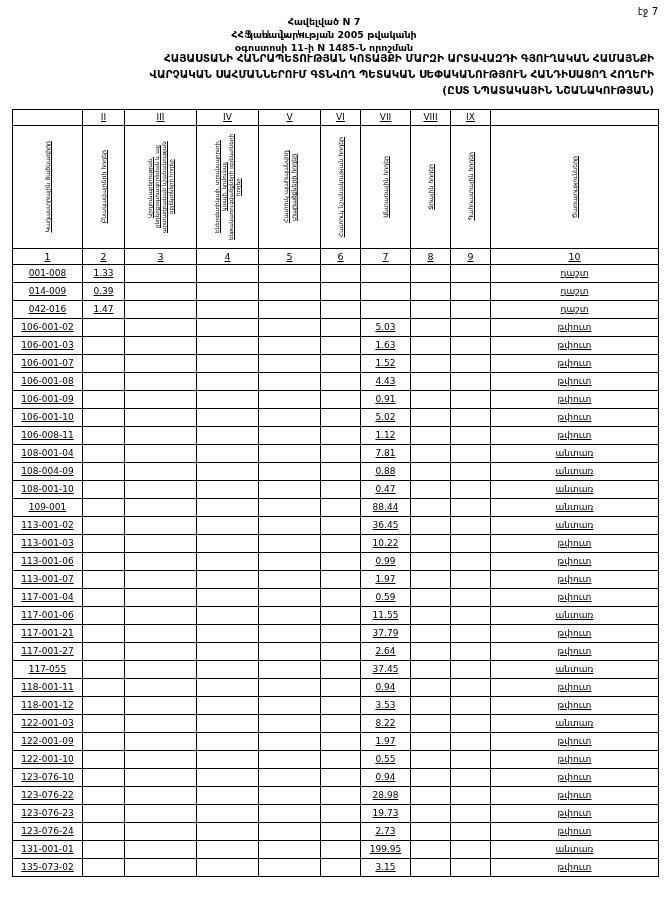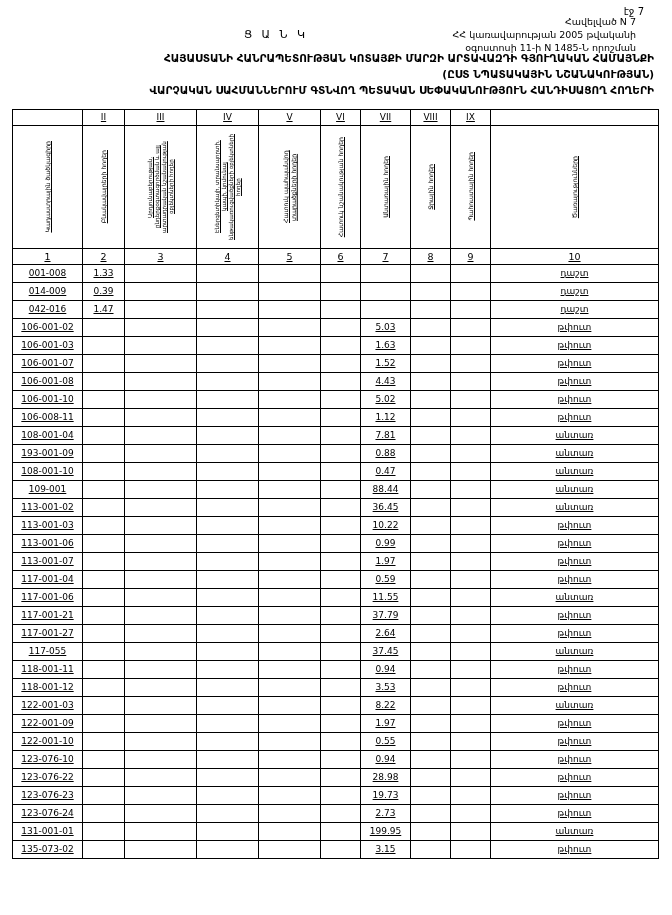--- a/index.html
+++ b/index.html
@@ -18,29 +18,29 @@
   .page {
     width: 672px;
     height: 915px;
     position: relative;
     box-sizing: border-box;
     padding: 6px 12px 0 12px;
   }
   .page-num {
     position: absolute;
     top: 6px;
-    right: 28px;
+    right: 14px;
     font-size: 10px;
     font-family: "DejaVu Sans", sans-serif;
   }
   .head-right {
-    text-align: right;
+    text-align: center;
     font-size: 9.5px;
     font-family: "DejaVu Sans", sans-serif;
-    font-weight: normal;
+    font-weight: bold;
     line-height: 1.35;
     margin-top: 10px;
     margin-right: 24px;
   }
   .doc-kind {
     text-align: center;
     font-size: 11px;
     font-family: "DejaVu Sans", sans-serif;
     letter-spacing: 3px;
     margin-top: -26px;
@@ -124,22 +124,22 @@
   <div class="head-right">
     <div>Հավելված N 7</div>
     <div>ՀՀ կառավարության 2005 թվականի</div>
     <div>oգոստոսի 11-ի N 1485-Ն որոշման</div>
   </div>
 
   <div class="doc-kind">Ց Ա Ն Կ</div>
 
   <div class="title">
     <div>ՀԱՅԱՍՏԱՆԻ ՀԱՆՐԱՊԵՏՈՒԹՅԱՆ ԿՈՏԱՅՔԻ ՄԱՐԶԻ ԱՐՏԱՎԱԶԴԻ ԳՅՈՒՂԱԿԱՆ ՀԱՄԱՅՆՔԻ</div>
+    <div>ՎԱՐՉԱԿԱՆ ՍԱՀՄԱՆՆԵՐՈՒՄ  ԳՏՆՎՈՂ  ՊԵՏԱԿԱՆ ՍԵՓԱԿԱՆՈՒԹՅՈՒՆ  ՀԱՆԴԻՍԱՑՈՂ ՀՈՂԵՐԻ</div>
     <div>(ԸՍՏ ՆՊԱՏԱԿԱՅԻՆ ՆՇԱՆԱԿՈՒԹՅԱՆ)</div>
-    <div>ՎԱՐՉԱԿԱՆ ՍԱՀՄԱՆՆԵՐՈՒՄ  ԳՏՆՎՈՂ  ՊԵՏԱԿԱՆ ՍԵՓԱԿԱՆՈՒԹՅՈՒՆ  ՀԱՆԴԻՍԱՑՈՂ ՀՈՂԵՐԻ</div>
   </div>
 
   <table class="main">
     <colgroup>
       <col class="w1">
         <col class="w2">
         <col class="w3">
         <col class="w4">
         <col class="w5">
       <col class="w6">
@@ -283,20 +283,32 @@
           <td class="num"></td>
           <td class="num"></td>
           <td class="num"></td>
           <td class="num"></td>
           <td class="num">4.43</td>
           <td class="num"></td>
           <td class="num"></td>
           <td class="c10">թփուտ</td>
         </tr>
         <tr class="data">
+          <td class="c1">106-001-09</td>
+          <td class="num"></td>
+          <td class="num"></td>
+          <td class="num"></td>
+          <td class="num"></td>
+          <td class="num"></td>
+          <td class="num">0.91</td>
+          <td class="num"></td>
+          <td class="num"></td>
+          <td class="c10">թփուտ</td>
+        </tr>
+        <tr class="data">
           <td class="c1">106-001-10</td>
           <td class="num"></td>
           <td class="num"></td>
           <td class="num"></td>
           <td class="num"></td>
           <td class="num"></td>
           <td class="num">5.02</td>
           <td class="num"></td>
           <td class="num"></td>
           <td class="c10">թփուտ</td>
@@ -319,21 +331,21 @@
           <td class="num"></td>
           <td class="num"></td>
           <td class="num"></td>
           <td class="num"></td>
           <td class="num">7.81</td>
           <td class="num"></td>
           <td class="num"></td>
           <td class="c10">անտառ</td>
         </tr>
         <tr class="data">
-          <td class="c1">193-001-09</td>
+          <td class="c1">108-004-09</td>
           <td class="num"></td>
           <td class="num"></td>
           <td class="num"></td>
           <td class="num"></td>
           <td class="num"></td>
           <td class="num">0.88</td>
           <td class="num"></td>
           <td class="num"></td>
           <td class="c10">անտառ</td>
         </tr>

